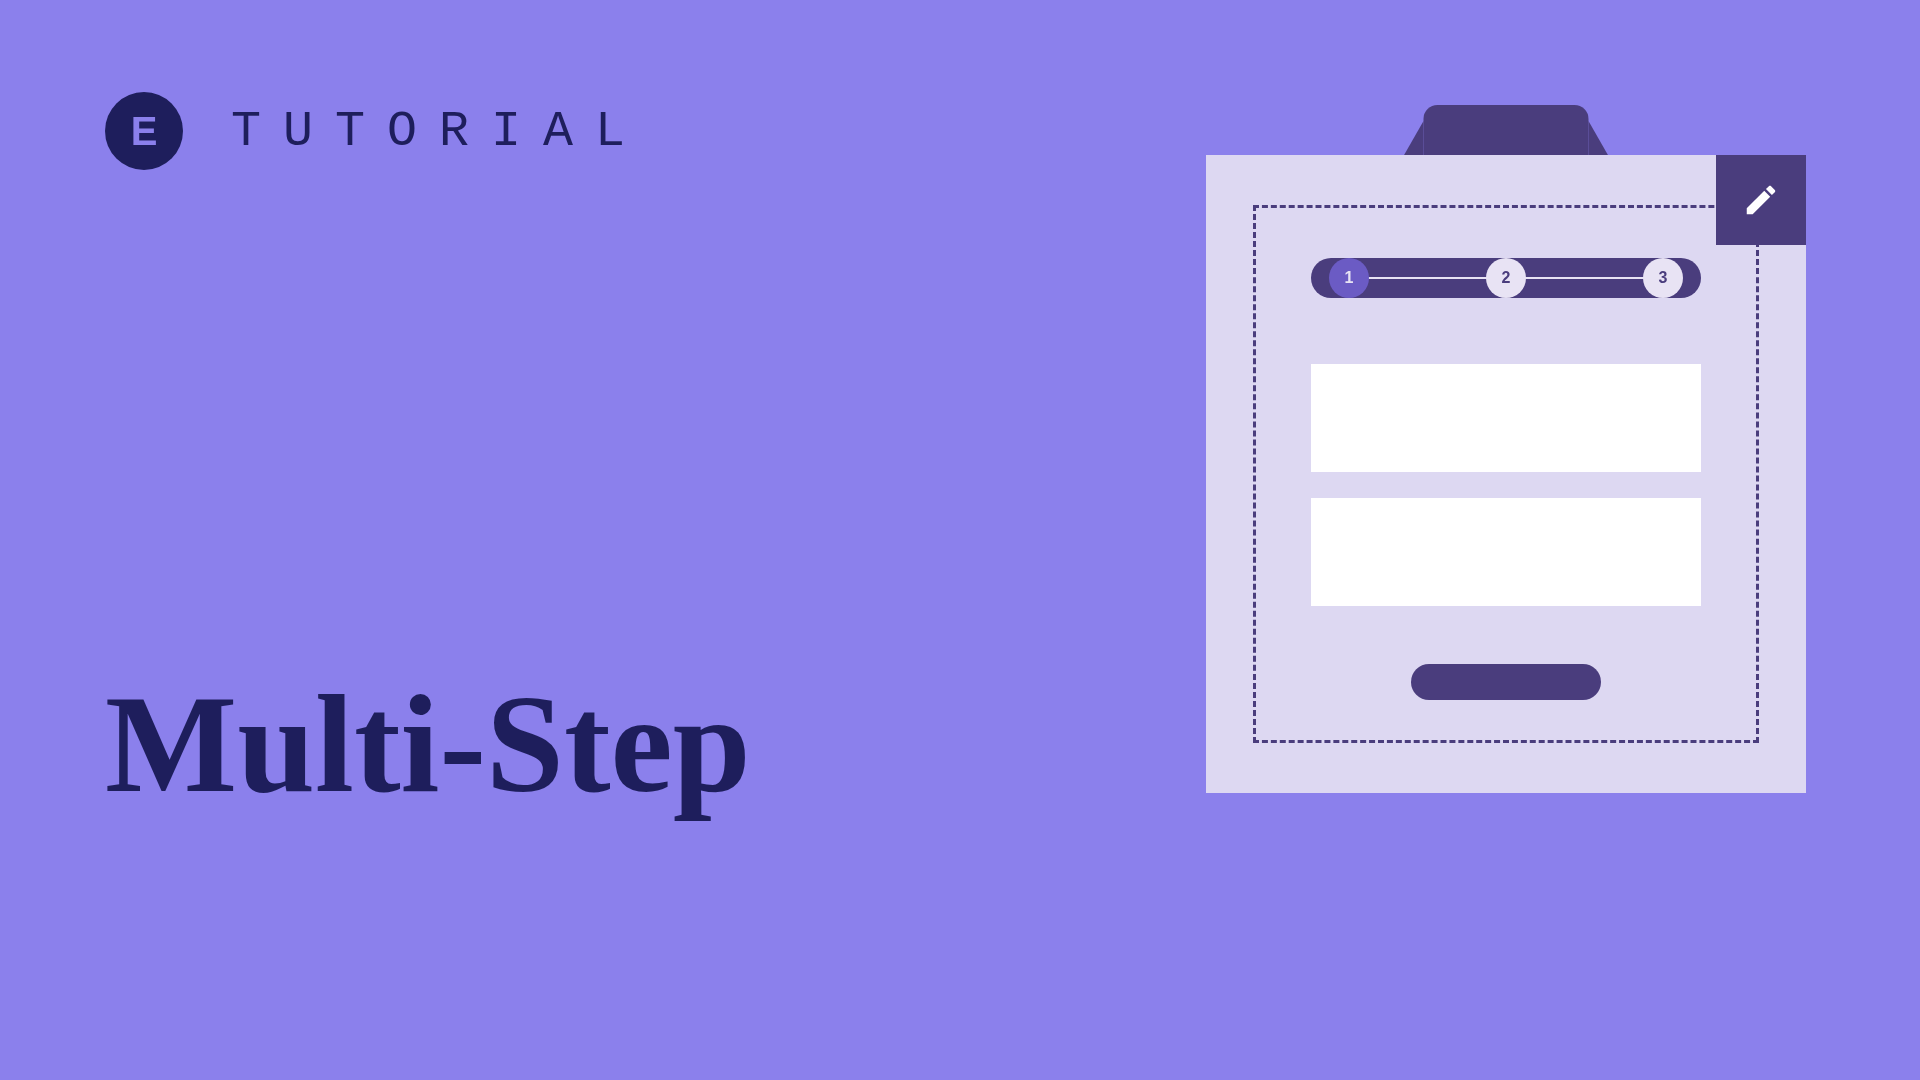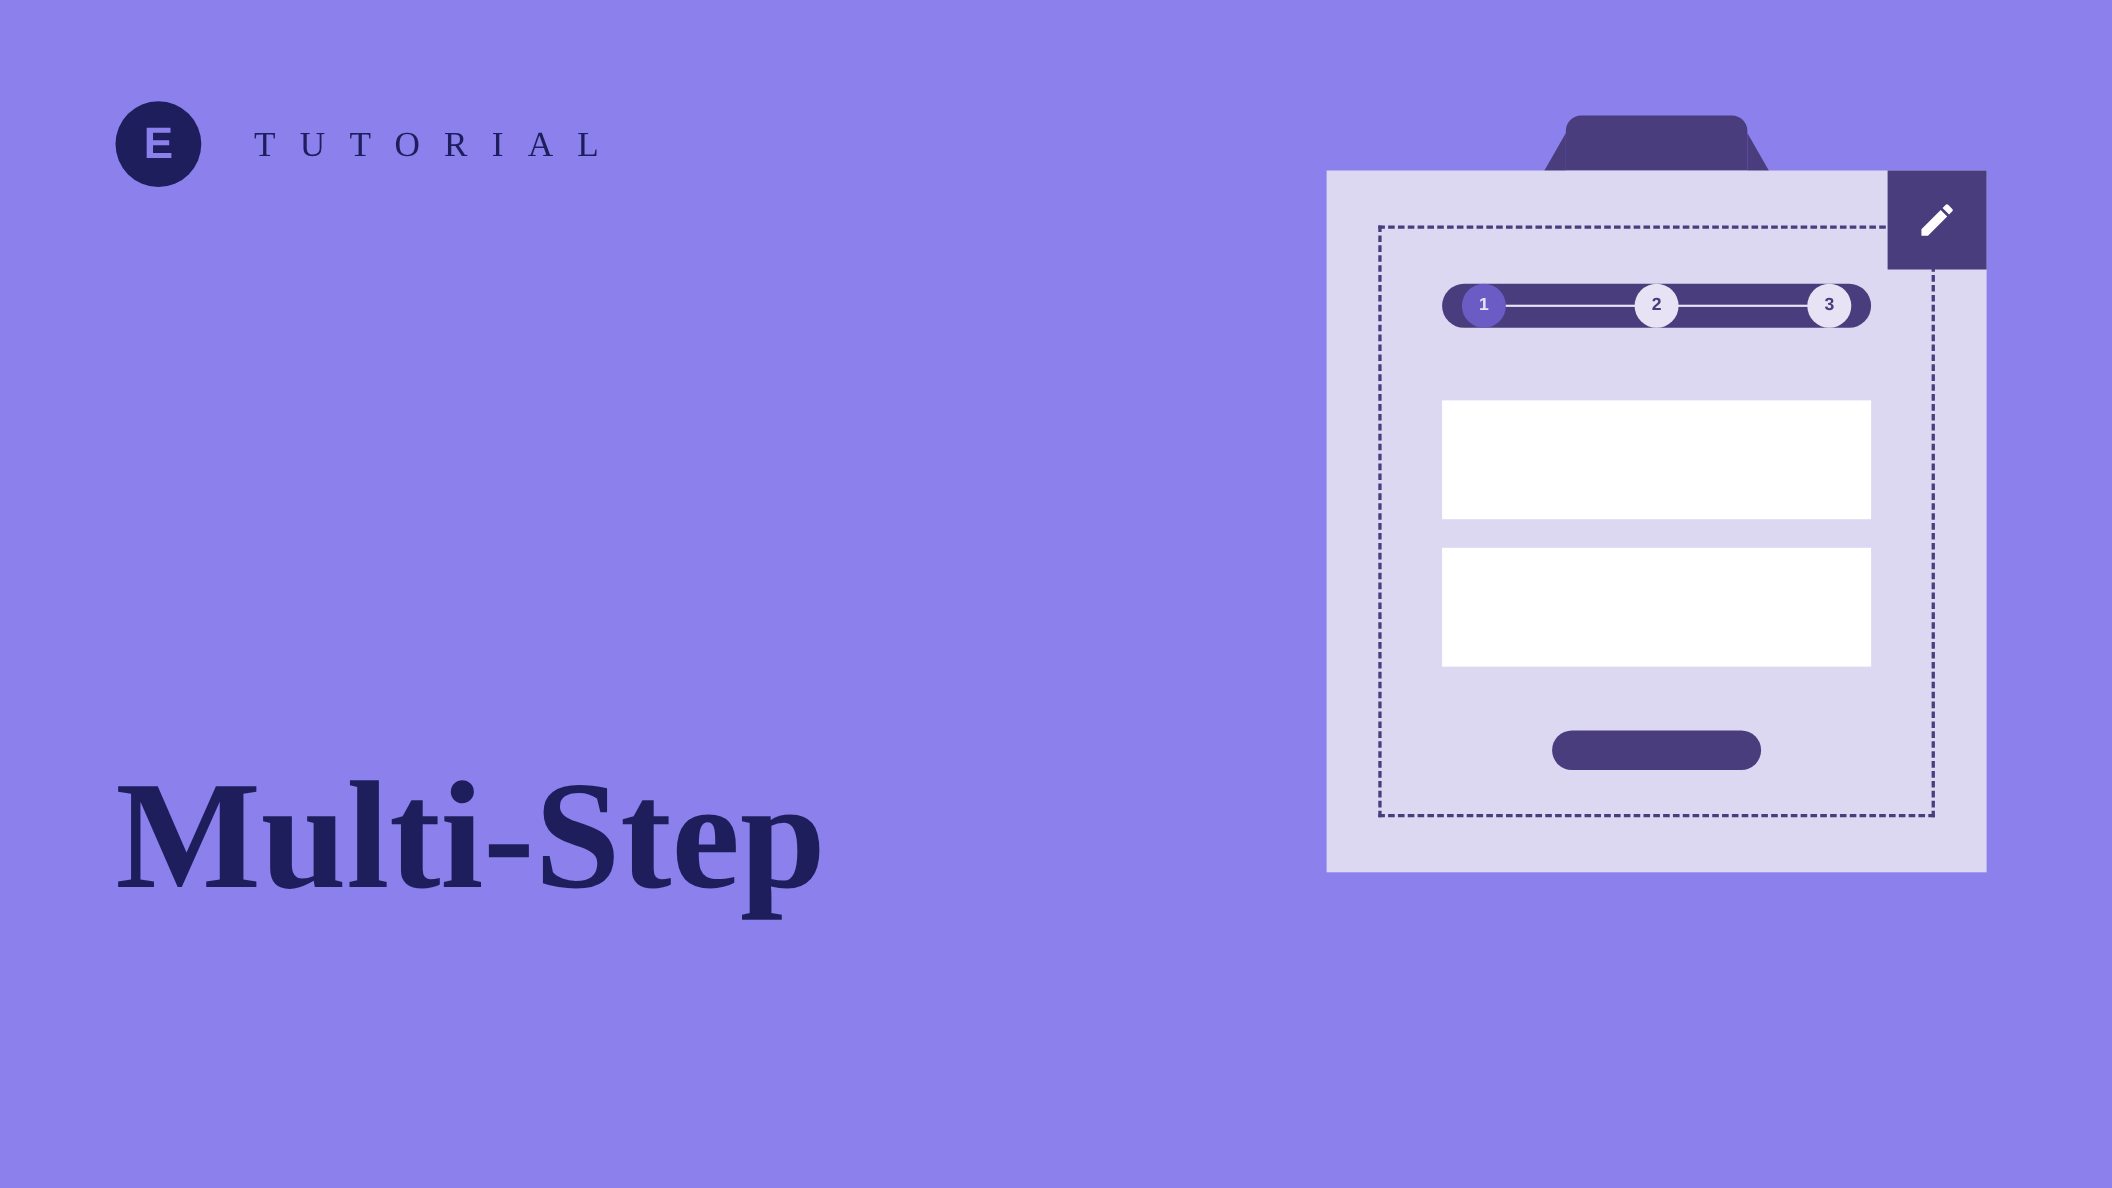--- a/index.html
+++ b/index.html
@@ -30,35 +30,34 @@
     }
     .logo-e {
       color: #8B80EC;
       font-size: 40px;
       font-weight: bold;
       font-family: Arial, sans-serif;
       line-height: 1;
     }
     .tutorial-text {
       color: #1E1E5C;
-      font-size: 32px;
+      font-size: 50px;
       font-weight: 400;
       letter-spacing: 22px;
-      font-family: Liberation Serif, serif;
+      font-family: Liberation Mono, monospace;
     }
     .title {
       position: absolute;
       left: 105px;
       top: 670px;
       color: #1E1E5C;
       font-size: 140px;
       font-weight: bold;
       line-height: 1.05;
       font-family: Georgia, 'Times New Roman', serif;
-      margin-top: 16px;
     }
     .clipboard-container {
       position: absolute;
       right: 114px;
       top: 105px;
       width: 600px;
       height: 688px;
     }
     .clip-top {
       position: absolute;

